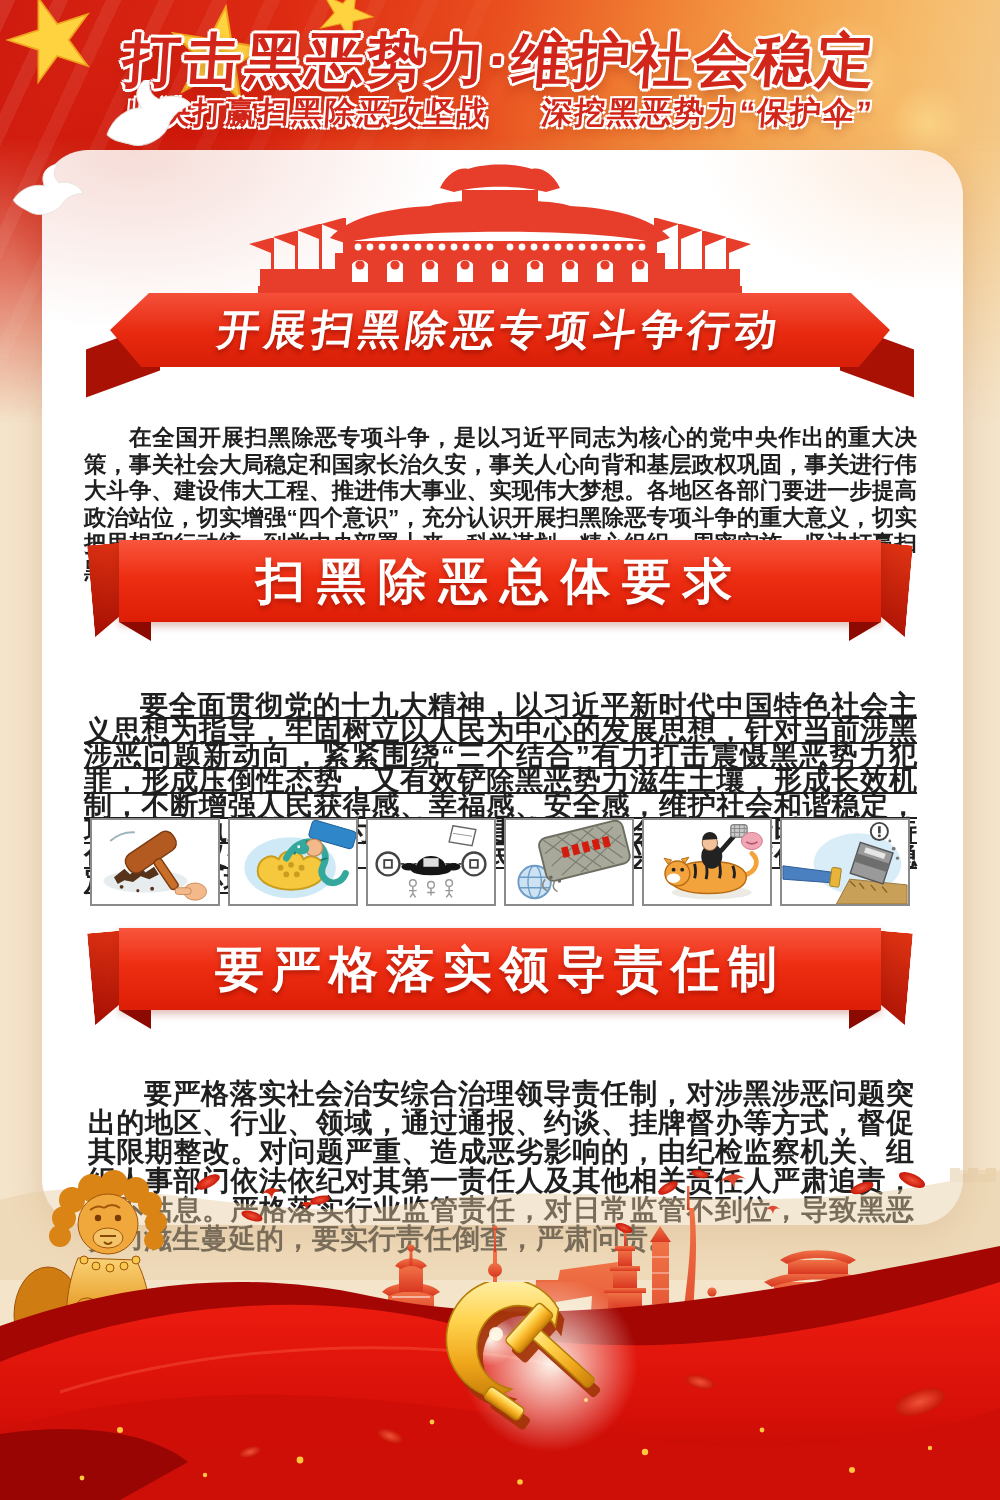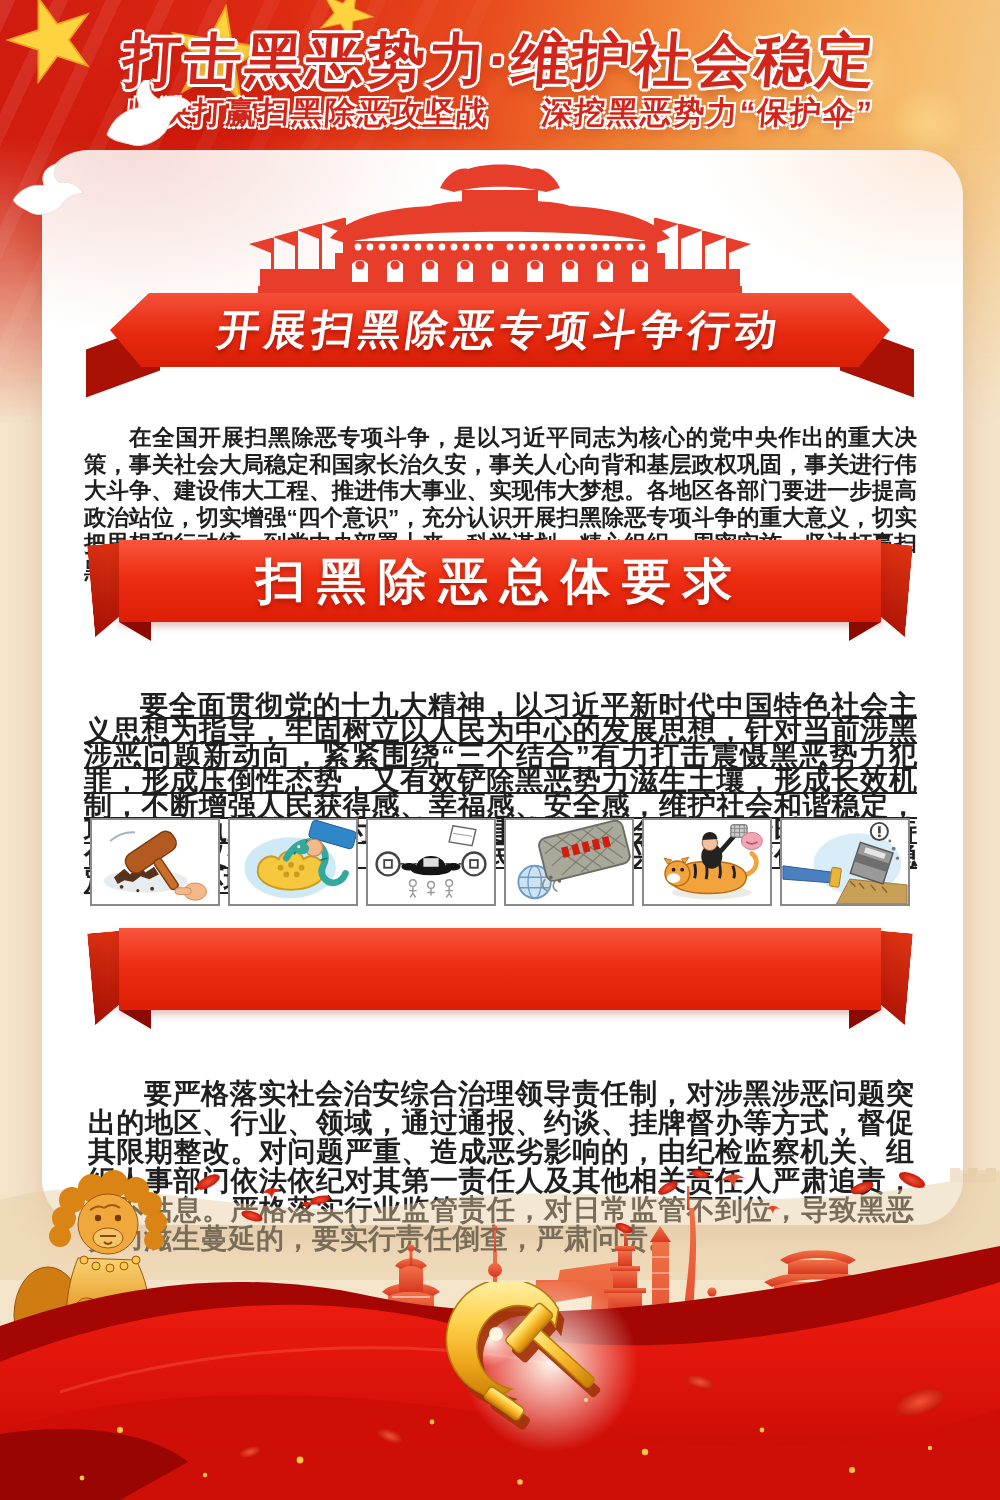--- a/index.html
+++ b/index.html
@@ -333,20 +333,21 @@
       </svg>
     </div>
   </div>
 
   <div class="ribbon" style="top:926px;">
     <div class="wing l"></div>
     <div class="wing r"></div>
     <div class="band"></div>
     <div class="fold l"></div>
     <div class="fold r"></div>
+    <div class="lbl sp8">要严格落实领导责任制</div>
   </div>
 
   <div class="para p3">要严格落实社会治安综合治理领导责任制，对涉黑涉恶问题突出的地区、行业、领域，通过通报、约谈、挂牌督办等方式，督促其限期整改。对问题严重、造成恶劣影响的，由纪检监察机关、组织人事部门依法依纪对其第一责任人及其他相关责任人严肃追责，绝不姑息。严格落实行业监管责任，对日常监管不到位，导致黑恶势力滋生蔓延的，要实行责任倒查，严肃问责。</div>
 
   <div class="scenery">
     <svg width="1000" height="370" viewBox="0 0 1000 370">
       <defs>
         <linearGradient id="redL" x1="0" y1="0" x2="0" y2="1">
           <stop offset="0" stop-color="#f07347"></stop>
             <stop offset="1" stop-color="#d93720"></stop>

